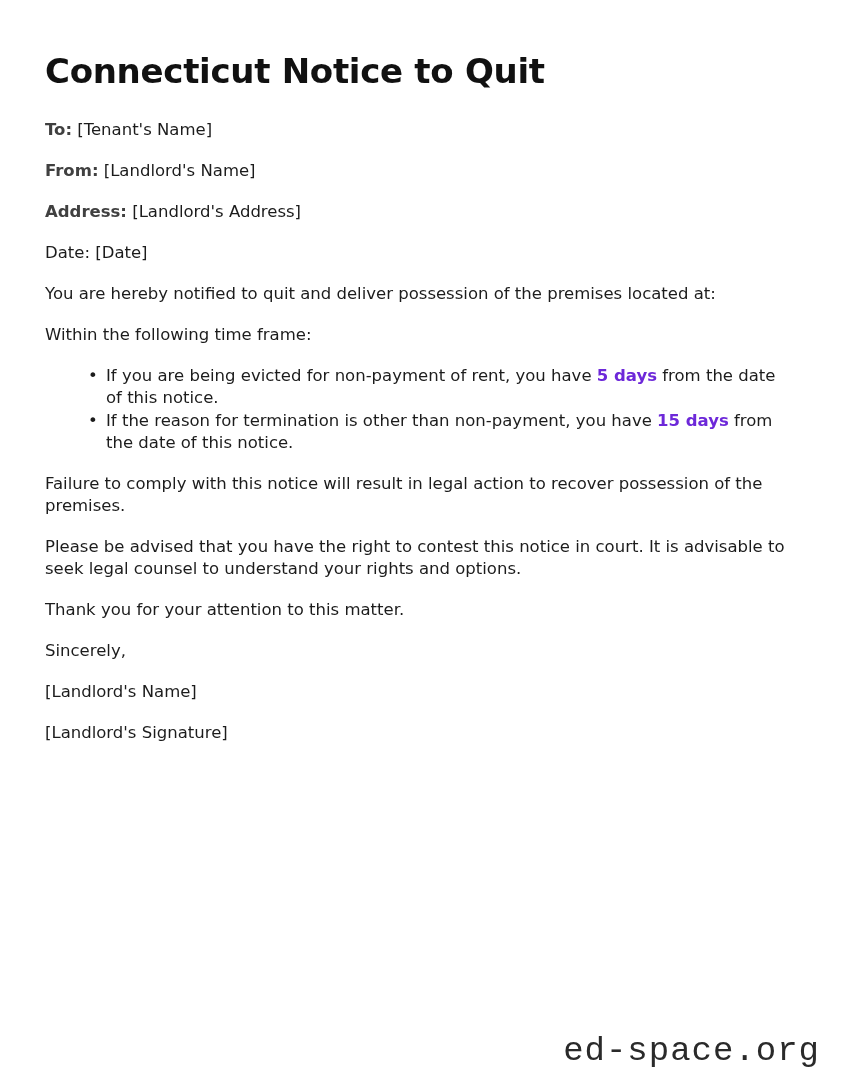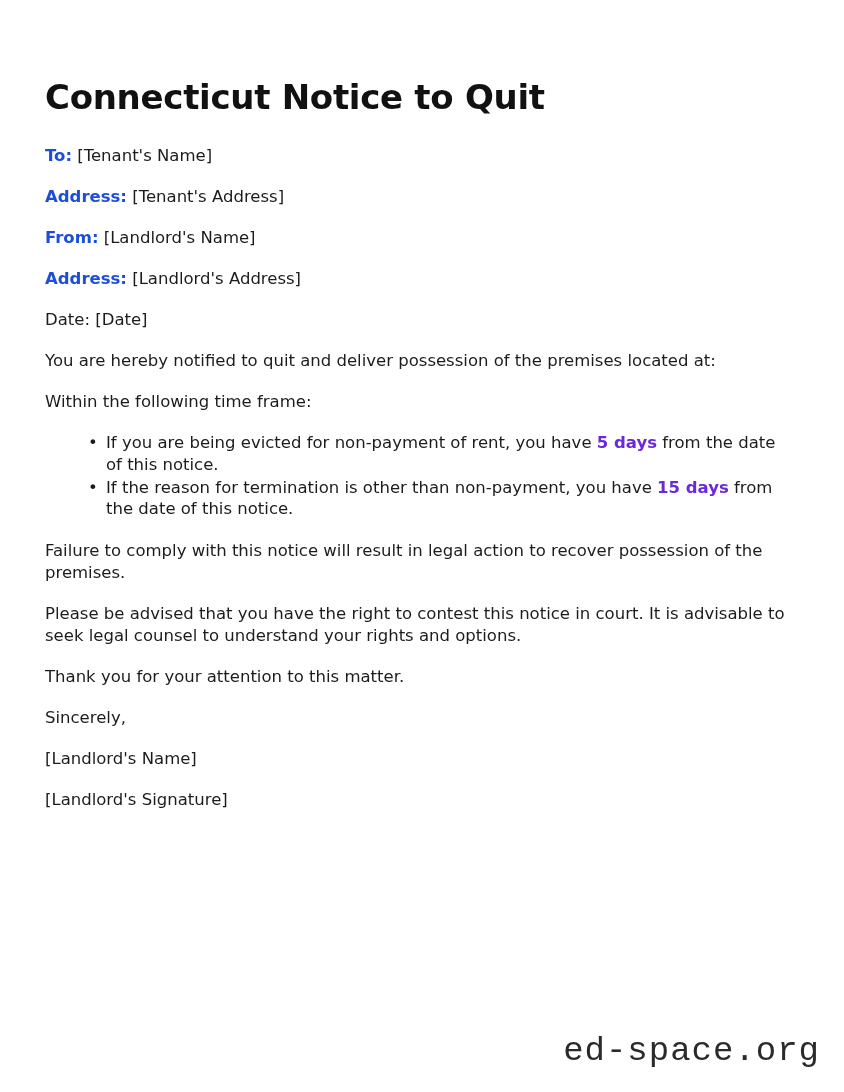--- a/index.html
+++ b/index.html
@@ -23,21 +23,20 @@
     width: 844px;
     height: 1092px;
     background: #ffffff;
     box-sizing: border-box;
   }
   .content {
     position: absolute;
     left: 45px;
     top: 52px;
     width: 748px;
-    margin-top: 26px;
   }
   h1.doc-title {
     font-size: 34px;
     font-weight: bold;
     line-height: 1.15;
     letter-spacing: -0.3px;
     margin: 0 0 28px 0;
     color: #111111;
   }
   p.line {
@@ -47,21 +46,21 @@
     color: #1c1c1c;
   }
   p.para {
     font-size: 16.5px;
     line-height: 1.33;
     margin: 0 0 19px 0;
     color: #1c1c1c;
   }
   .lbl {
     font-weight: bold;
-    color: #1d4ed8;
+    color: #404040;
   }
   ul.timeframe {
     margin: 0 0 20px 0;
     padding: 0 0 0 43px;
     list-style: none;
   }
   ul.timeframe li {
     font-size: 16.5px;
     line-height: 1.33;
     margin: 0 0 1px 0;
@@ -95,21 +94,20 @@
 </head>
 <body>
 
 <div class="page">
   <div class="content">
 
     <h1 class="doc-title">Connecticut Notice to Quit</h1>
 
     <p class="line"><span class="lbl">To:</span> <span>[Tenant's Name]</span></p>
 
-    <p class="line"><span class="lbl">Address:</span> <span>[Tenant's Address]</span></p>
 
     <p class="line"><span class="lbl">From:</span> <span>[Landlord's Name]</span></p>
 
     <p class="line"><span class="lbl">Address:</span> <span>[Landlord's Address]</span></p>
 
     <p class="line">Date: [Date]</p>
 
 
     <p class="para">You are hereby notified to quit and deliver possession of the premises located at:</p>
 

